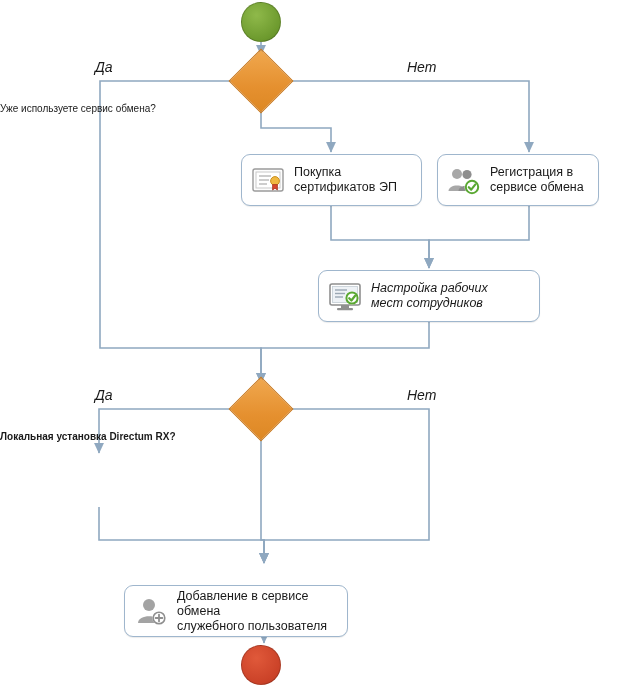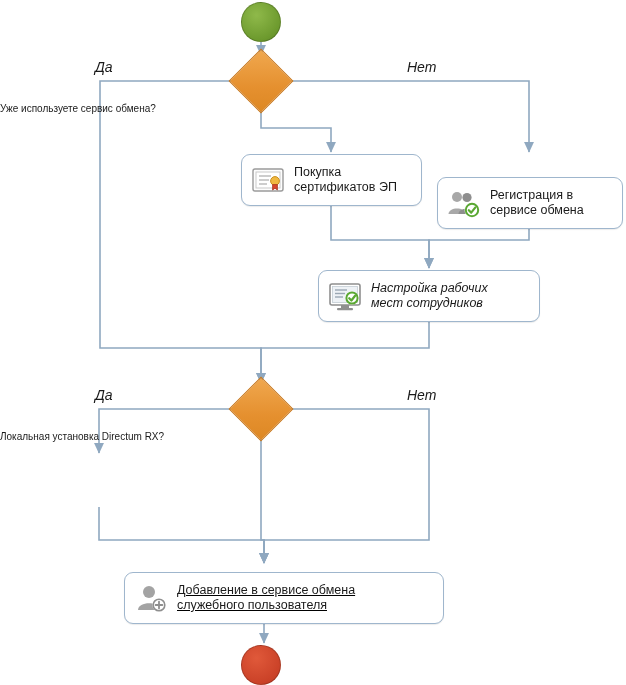--- a/index.html
+++ b/index.html
@@ -147,21 +147,21 @@
         <line x1="9" y1="18" x2="19" y2="18" stroke="#b8b8b8" stroke-width="1.4"></line>
         <line x1="9" y1="22" x2="17" y2="22" stroke="#b8b8b8" stroke-width="1.4"></line>
         <circle cx="25" cy="19" r="4.4" fill="#f0b840" stroke="#c98f1e" stroke-width="1"></circle>
         <path d="M22.6,22.6 L22.6,28 L25,26.2 L27.4,28 L27.4,22.6 Z" fill="#d8452c" stroke="#a83520" stroke-width="0.8"></path>
       </svg>
     </span>
     <span class="lbl">Покупка
 сертификатов ЭП</span>
   </div>
 
-  <div class="node task" style="left:437px; top:154px; width:186px; height:52px;margin-top:23px;">
+  <div class="node task" style="left:437px; top:154px; width:162px; height:52px;">
     <span class="ico">
       <svg width="36" height="36" viewBox="0 0 36 36">
         <circle cx="11" cy="12" r="5" fill="#a8a8a8"></circle>
         <path d="M2.5,29 C2.5,21.5 19.5,21.5 19.5,29 Z" fill="#a8a8a8"></path>
         <circle cx="21" cy="12.5" r="4.6" fill="#8e8e8e"></circle>
         <path d="M12.5,29 C12.5,22 29,22 29,29 Z" fill="#8e8e8e"></path>
         <circle cx="26" cy="25" r="7" fill="#ffffff" stroke="#ffffff" stroke-width="1"></circle>
         <circle cx="26" cy="25" r="6.2" fill="none" stroke="#5aa832" stroke-width="2"></circle>
         <path d="M22.8,25.2 L25.2,27.6 L29.4,22.4" fill="none" stroke="#5aa832" stroke-width="2.2" stroke-linecap="round" stroke-linejoin="round"></path>
       </svg>
@@ -185,27 +185,27 @@
         <path d="M22.2,20.2 L24.4,22.5 L28.1,17.8" fill="none" stroke="#5aa832" stroke-width="2.2" stroke-linecap="round" stroke-linejoin="round"></path>
       </svg>
     </span>
     <span class="lbl">Настройка рабочих
 мест сотрудников</span>
   </div>
 
   <div class="node" style="left:237px; top:385px; width:48px; height:48px; display:flex; align-items:center; justify-content:center;">
     <div class="diamond"></div>
   </div>
-  <div class="q-label" style="left:0px; top:431px; width:522px;">Локальная установка Directum RX?</div>
+  <div class="q-label" style="left:0px; top:431px; width:522px;font-weight:bold;">Локальная установка Directum RX?</div>
 
   <div class="edge-label" style="left:95px; top:387px;">Да</div>
   <div class="edge-label" style="left:407px; top:387px;">Нет</div>
 
 
-  <div class="node task" style="left:124px; top:572px; width:320px; height:52px;text-decoration:underline;">
+  <div class="node task" style="left:124px; top:585px; width:224px; height:52px;">
     <span class="ico">
       <svg width="36" height="36" viewBox="0 0 36 36">
         <circle cx="16" cy="12" r="6" fill="#a3a3a3"></circle>
         <path d="M5,30 C5,21 27,21 27,30 Z" fill="#a3a3a3"></path>
         <circle cx="26" cy="25" r="6.6" fill="#ffffff"></circle>
         <circle cx="26" cy="25" r="5.8" fill="none" stroke="#8f8f8f" stroke-width="1.6"></circle>
         <path d="M26,21.6 L26,28.4 M22.6,25 L29.4,25" stroke="#8f8f8f" stroke-width="1.8" stroke-linecap="round"></path>
       </svg>
     </span>
     <span class="lbl">Добавление в сервисе обмена

